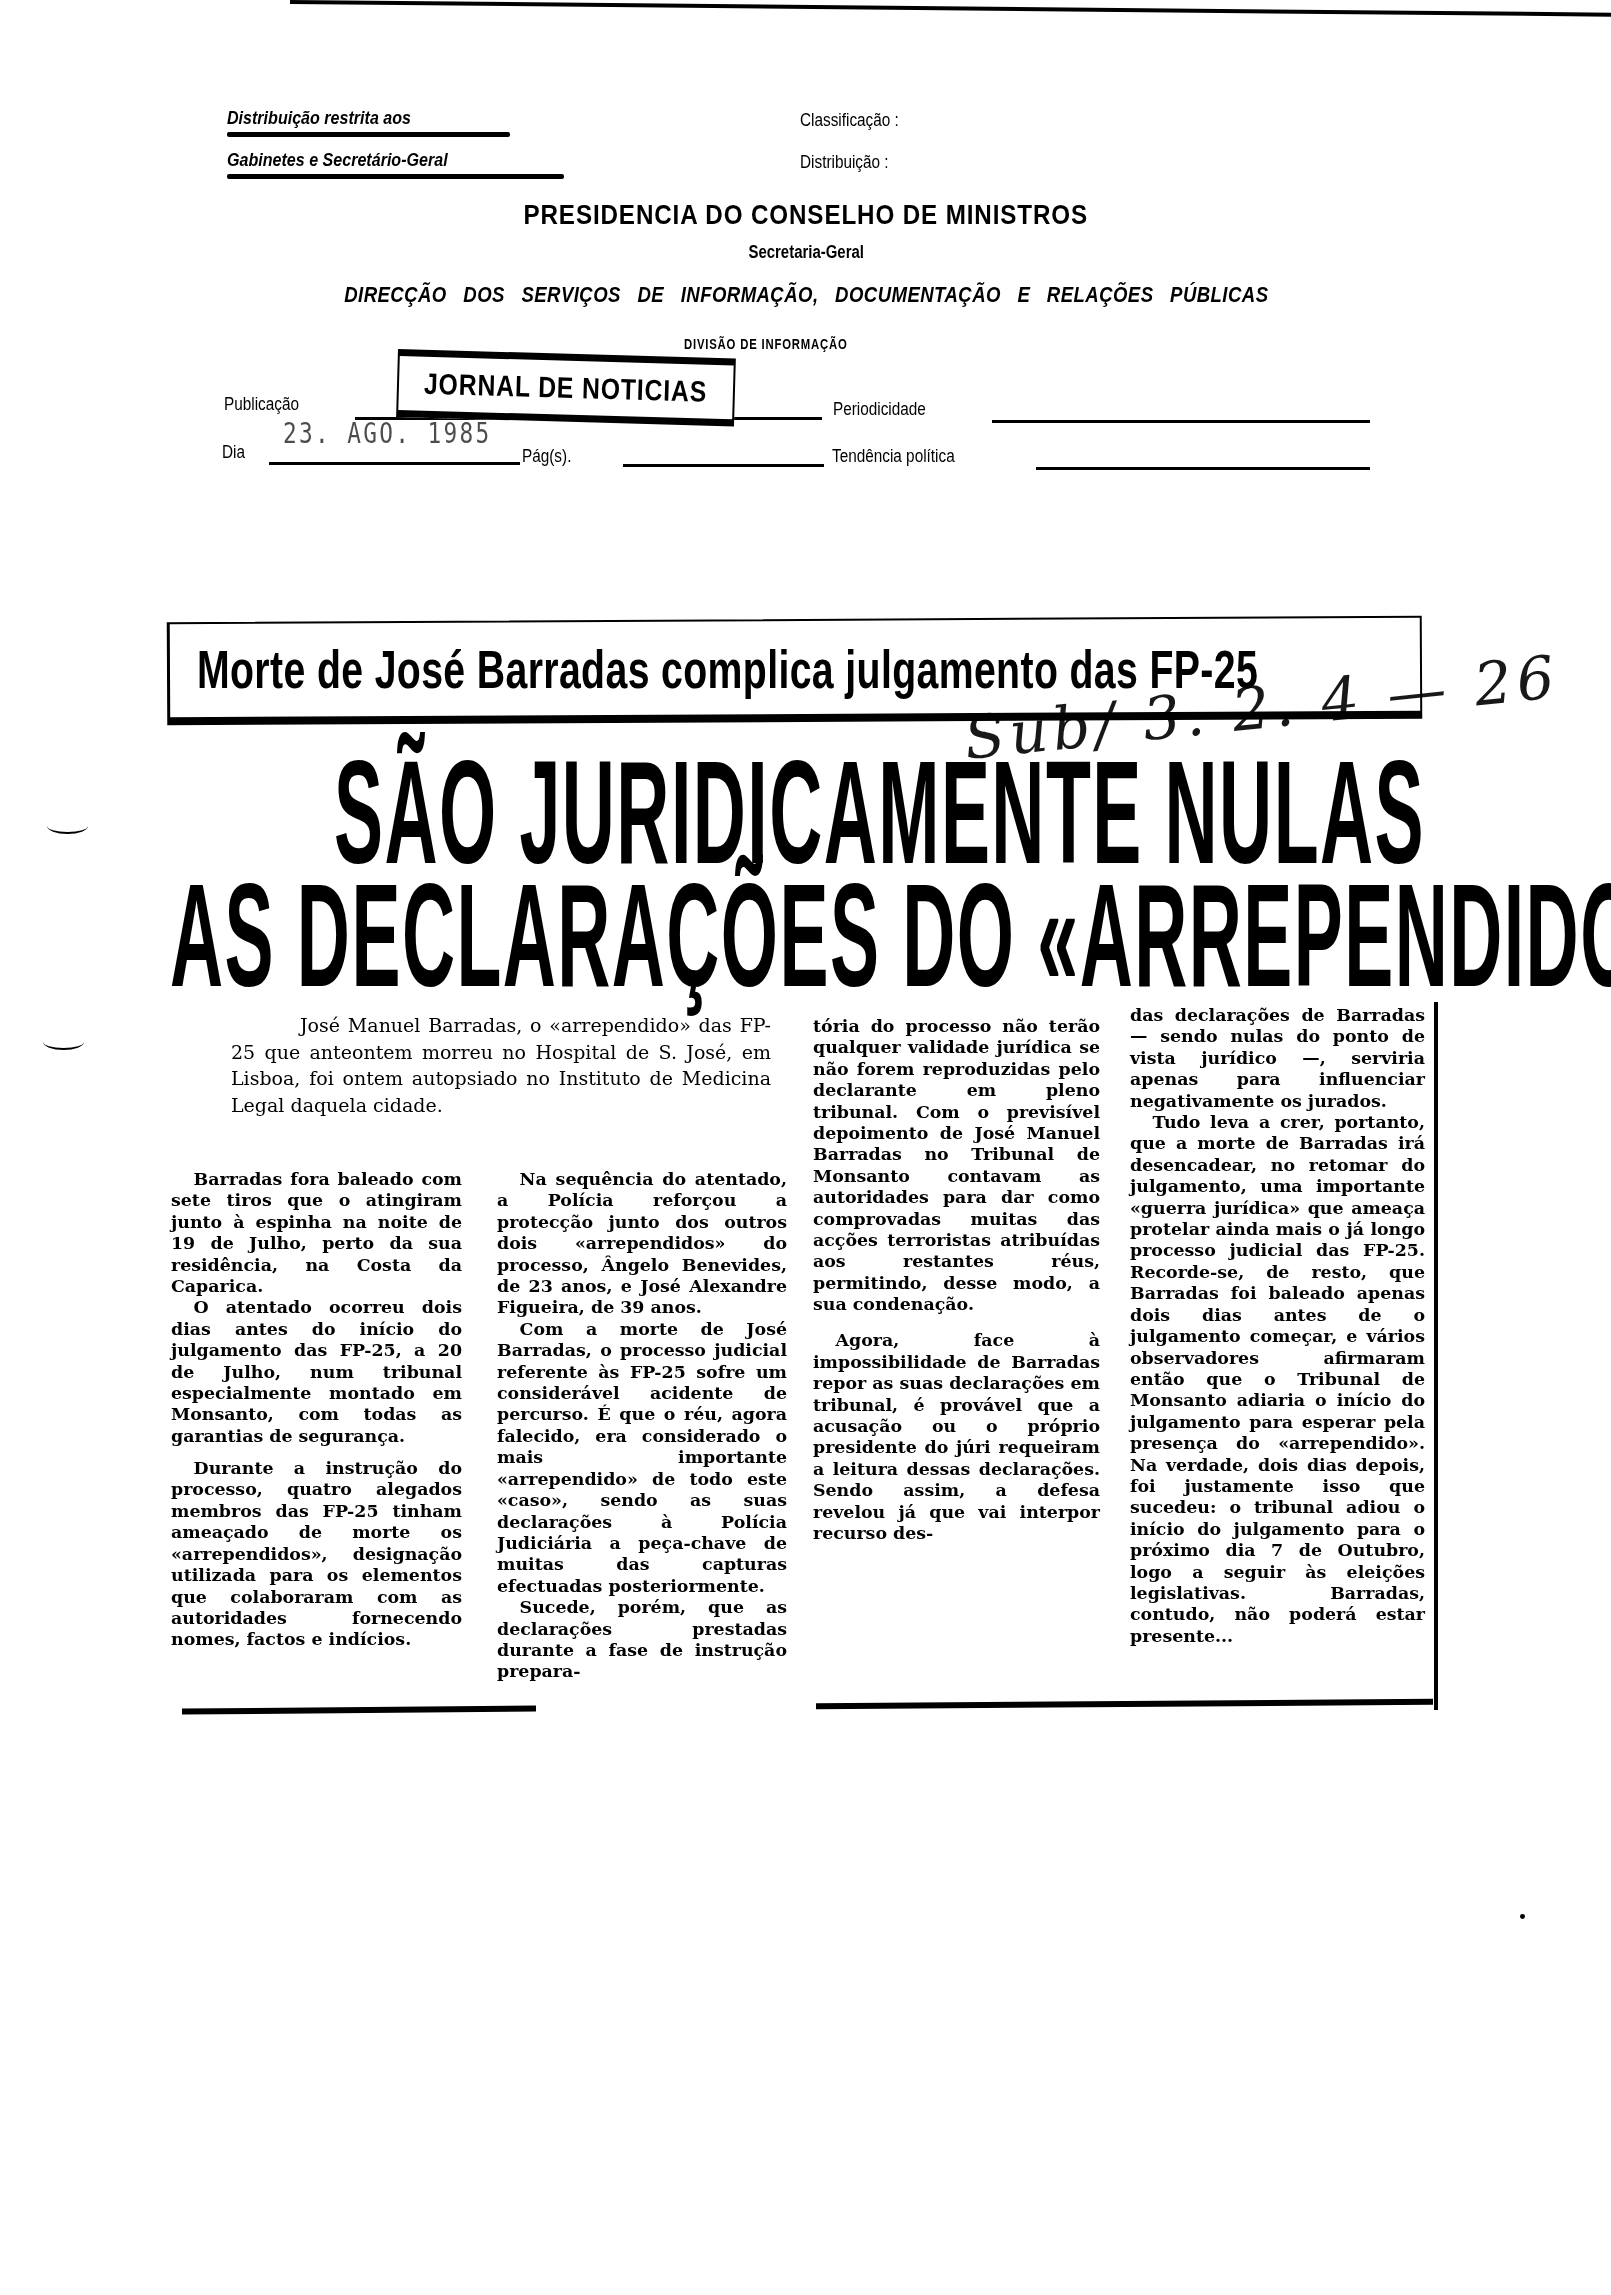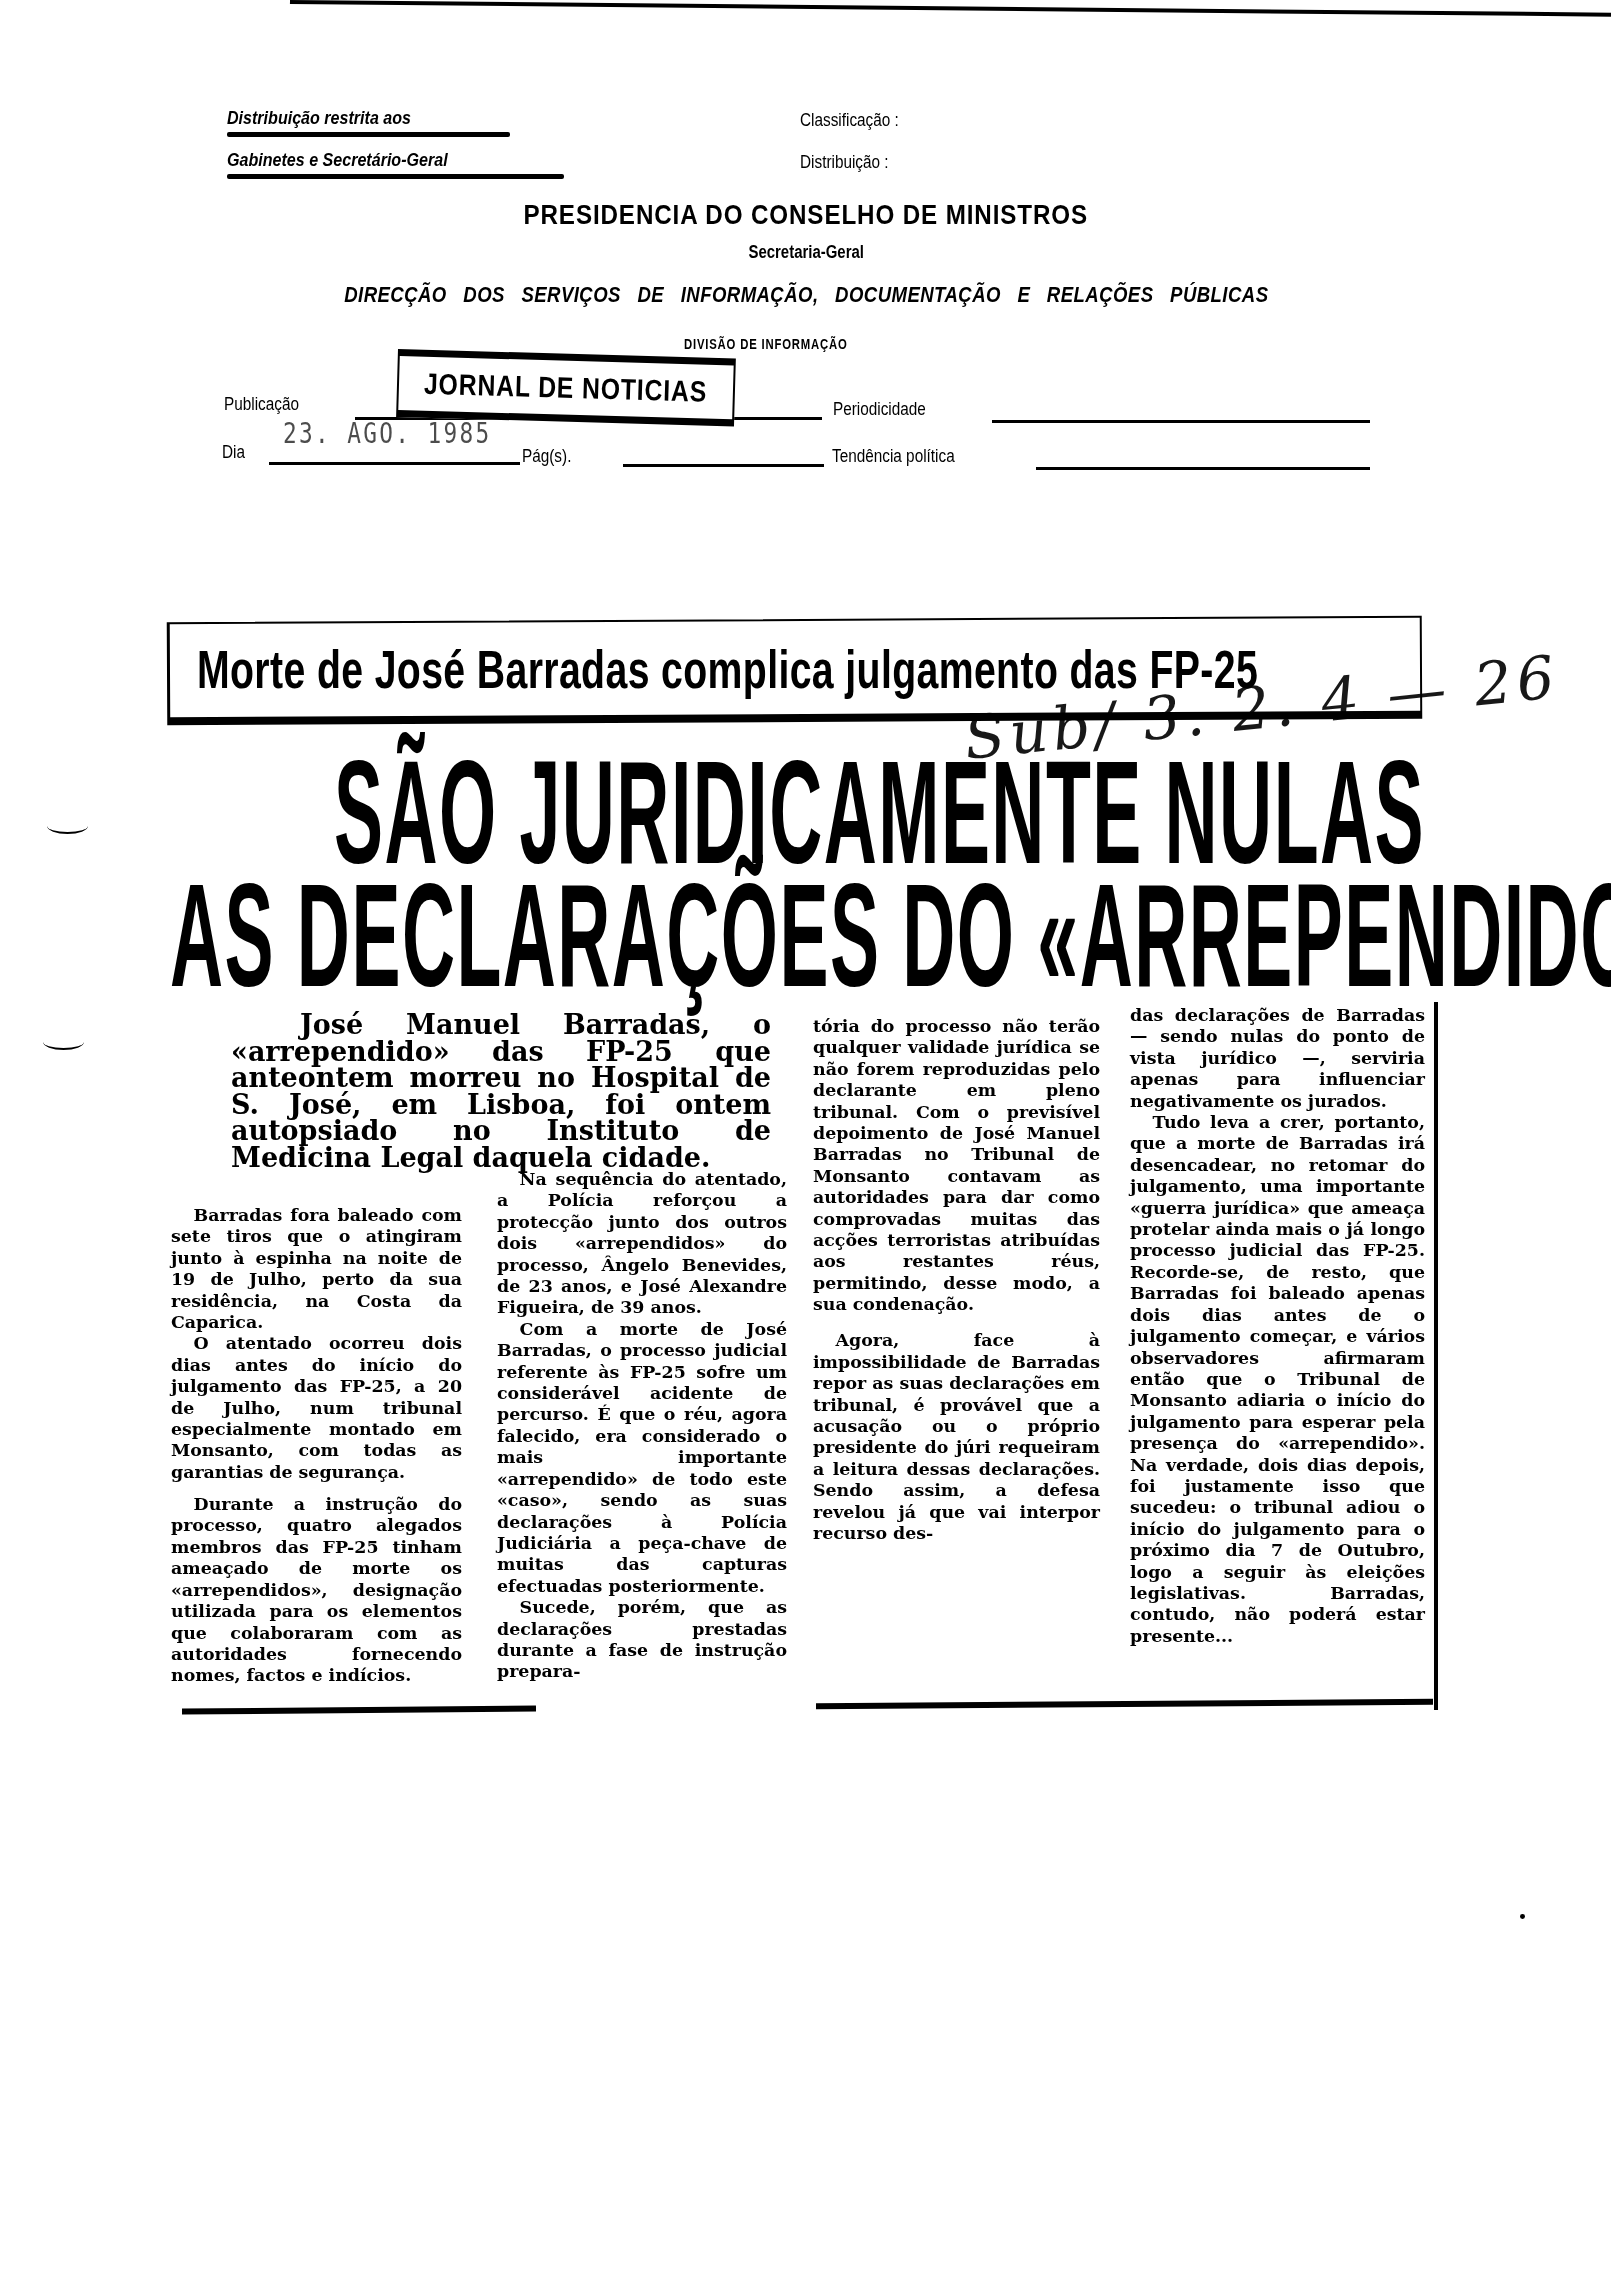--- a/index.html
+++ b/index.html
@@ -65,21 +65,21 @@
       letter-spacing: 4.9px; opacity: 0.9;
     }
 
     .col {
       font-family: "DejaVu Serif", serif; font-weight: bold; font-size: 17.4px;
       line-height: 21.4px; text-align: justify; hyphens: manual;
     }
     .col p { margin: 0; text-indent: 22.6px; }
     .col p.noindent { text-indent: 0; }
     .lead {
-      font-family: "DejaVu Serif", serif; font-weight: bold; font-size: 27px; line-height: 26.5px;
+      font-family: "DejaVu Serif", serif; font-weight: normal; font-size: 19px; line-height: 26.5px;
       text-align: justify; text-indent: 69px;
     }
     .col-rule-right { width: 4.4px; background: #000; }
     .bottom-rule { height: 5.9px; background: #000; }
   </style>
 </head>
 <body>
 
 <div class="abs top-edge"></div>
 <div class="abs punch" style="left:47px; top:818px;"></div>
@@ -128,21 +128,21 @@
 <div>
   <div class="abs kicker-box"></div>
   <div class="abs kicker">Morte de José Barradas complica julgamento das FP-25</div>
   <div class="abs handwriting">Sub/ 3. 2. 4 — 26</div>
 
   <div class="abs headline" style="left:334px; top:739px;">SÃO JURIDICAMENTE NULAS</div>
   <div class="abs headline" style="left:170px; top:862px;">AS DECLARAÇÕES DO «ARREPENDIDO»</div>
 
   <div class="abs lead" style="left:231px; top:1012px; width:540px;">José Manuel Barradas, o «arrependido» das FP-25 que anteontem morreu no Hospital de S. José, em Lisboa, foi ontem autopsiado no Instituto de Medicina Legal daquela cidade.</div>
 
-  <div class="abs col" style="left:171px; top:1169px; width:291px;margin-top:36px;">
+  <div class="abs col" style="left:171px; top:1169px; width:291px;">
     <p>Barradas fora baleado com sete tiros que o atingiram junto à espinha na noite de 19 de Julho, perto da sua residência, na Costa da Caparica.</p>
     <p>O atentado ocorreu dois dias antes do início do julgamento das FP-25, a 20 de Julho, num tribunal especialmente montado em Monsanto, com todas as garantias de segurança.</p>
     <p style="margin-top:10.8px;">Durante a instrução do processo, quatro alegados membros das FP-25 tinham ameaçado de morte os «arrependidos», designação utilizada para os elementos que colaboraram com as autoridades fornecendo nomes, factos e indícios.</p>
   </div>
 
   <div class="abs col" style="left:497px; top:1169px; width:290px;">
     <p>Na sequência do atentado, a Polícia reforçou a protecção junto dos outros dois «arrependidos» do processo, Ângelo Benevides, de 23 anos, e José Alexandre Figueira, de 39 anos.</p>
     <p>Com a morte de José Barradas, o processo judicial referente às FP-25 sofre um considerável acidente de percurso. É que o réu, agora falecido, era considerado o mais importante «arrependido» de todo este «caso», sendo as suas declarações à Polícia Judiciária a peça-chave de muitas das capturas efectuadas posteriormente.</p>
     <p>Sucede, porém, que as declarações prestadas durante a fase de instrução prepara-</p>
   </div>

